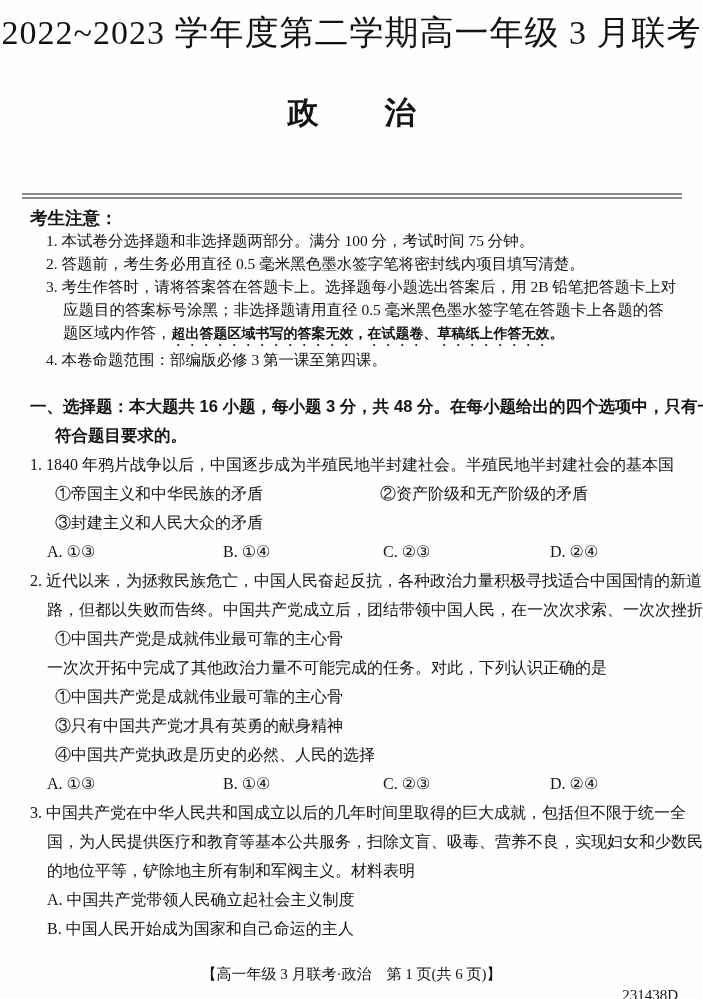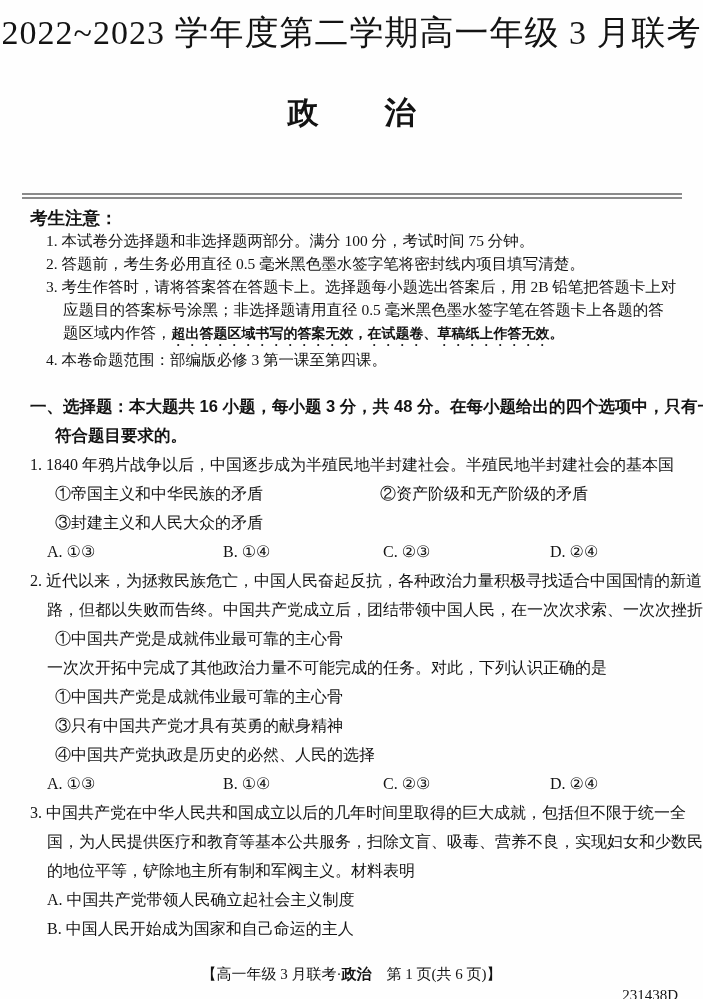--- a/index.html
+++ b/index.html
@@ -75,21 +75,21 @@
   .choices { display: flex; padding-left: 17px; }
   .choices .ch-a { width: 176px; flex: 0 0 auto; }
   .choices .ch-b { width: 160px; flex: 0 0 auto; }
   .choices .ch-c { width: 167px; flex: 0 0 auto; }
   .footer {
     position: absolute; top: 963px; left: 0; right: 0;
     text-align: center;
     font-size: 15px; line-height: 22px;
     white-space: nowrap;
   }
-  .footer .subj-bold { font-family: "Liberation Sans", sans-serif; font-weight: 700; text-align: center; }
+  .footer .subj-bold { font-family: "Liberation Sans", sans-serif; font-weight: 400; text-align: center; }
   .page-code {
     position: absolute; top: 984px; right: 25px;
     font-size: 15px; line-height: 22px;
   }
 </style>
 </head>
 <body>
 
 <div class="page-title">2022~2023 学年度第二学期高一年级 3 月联考</div>
 

